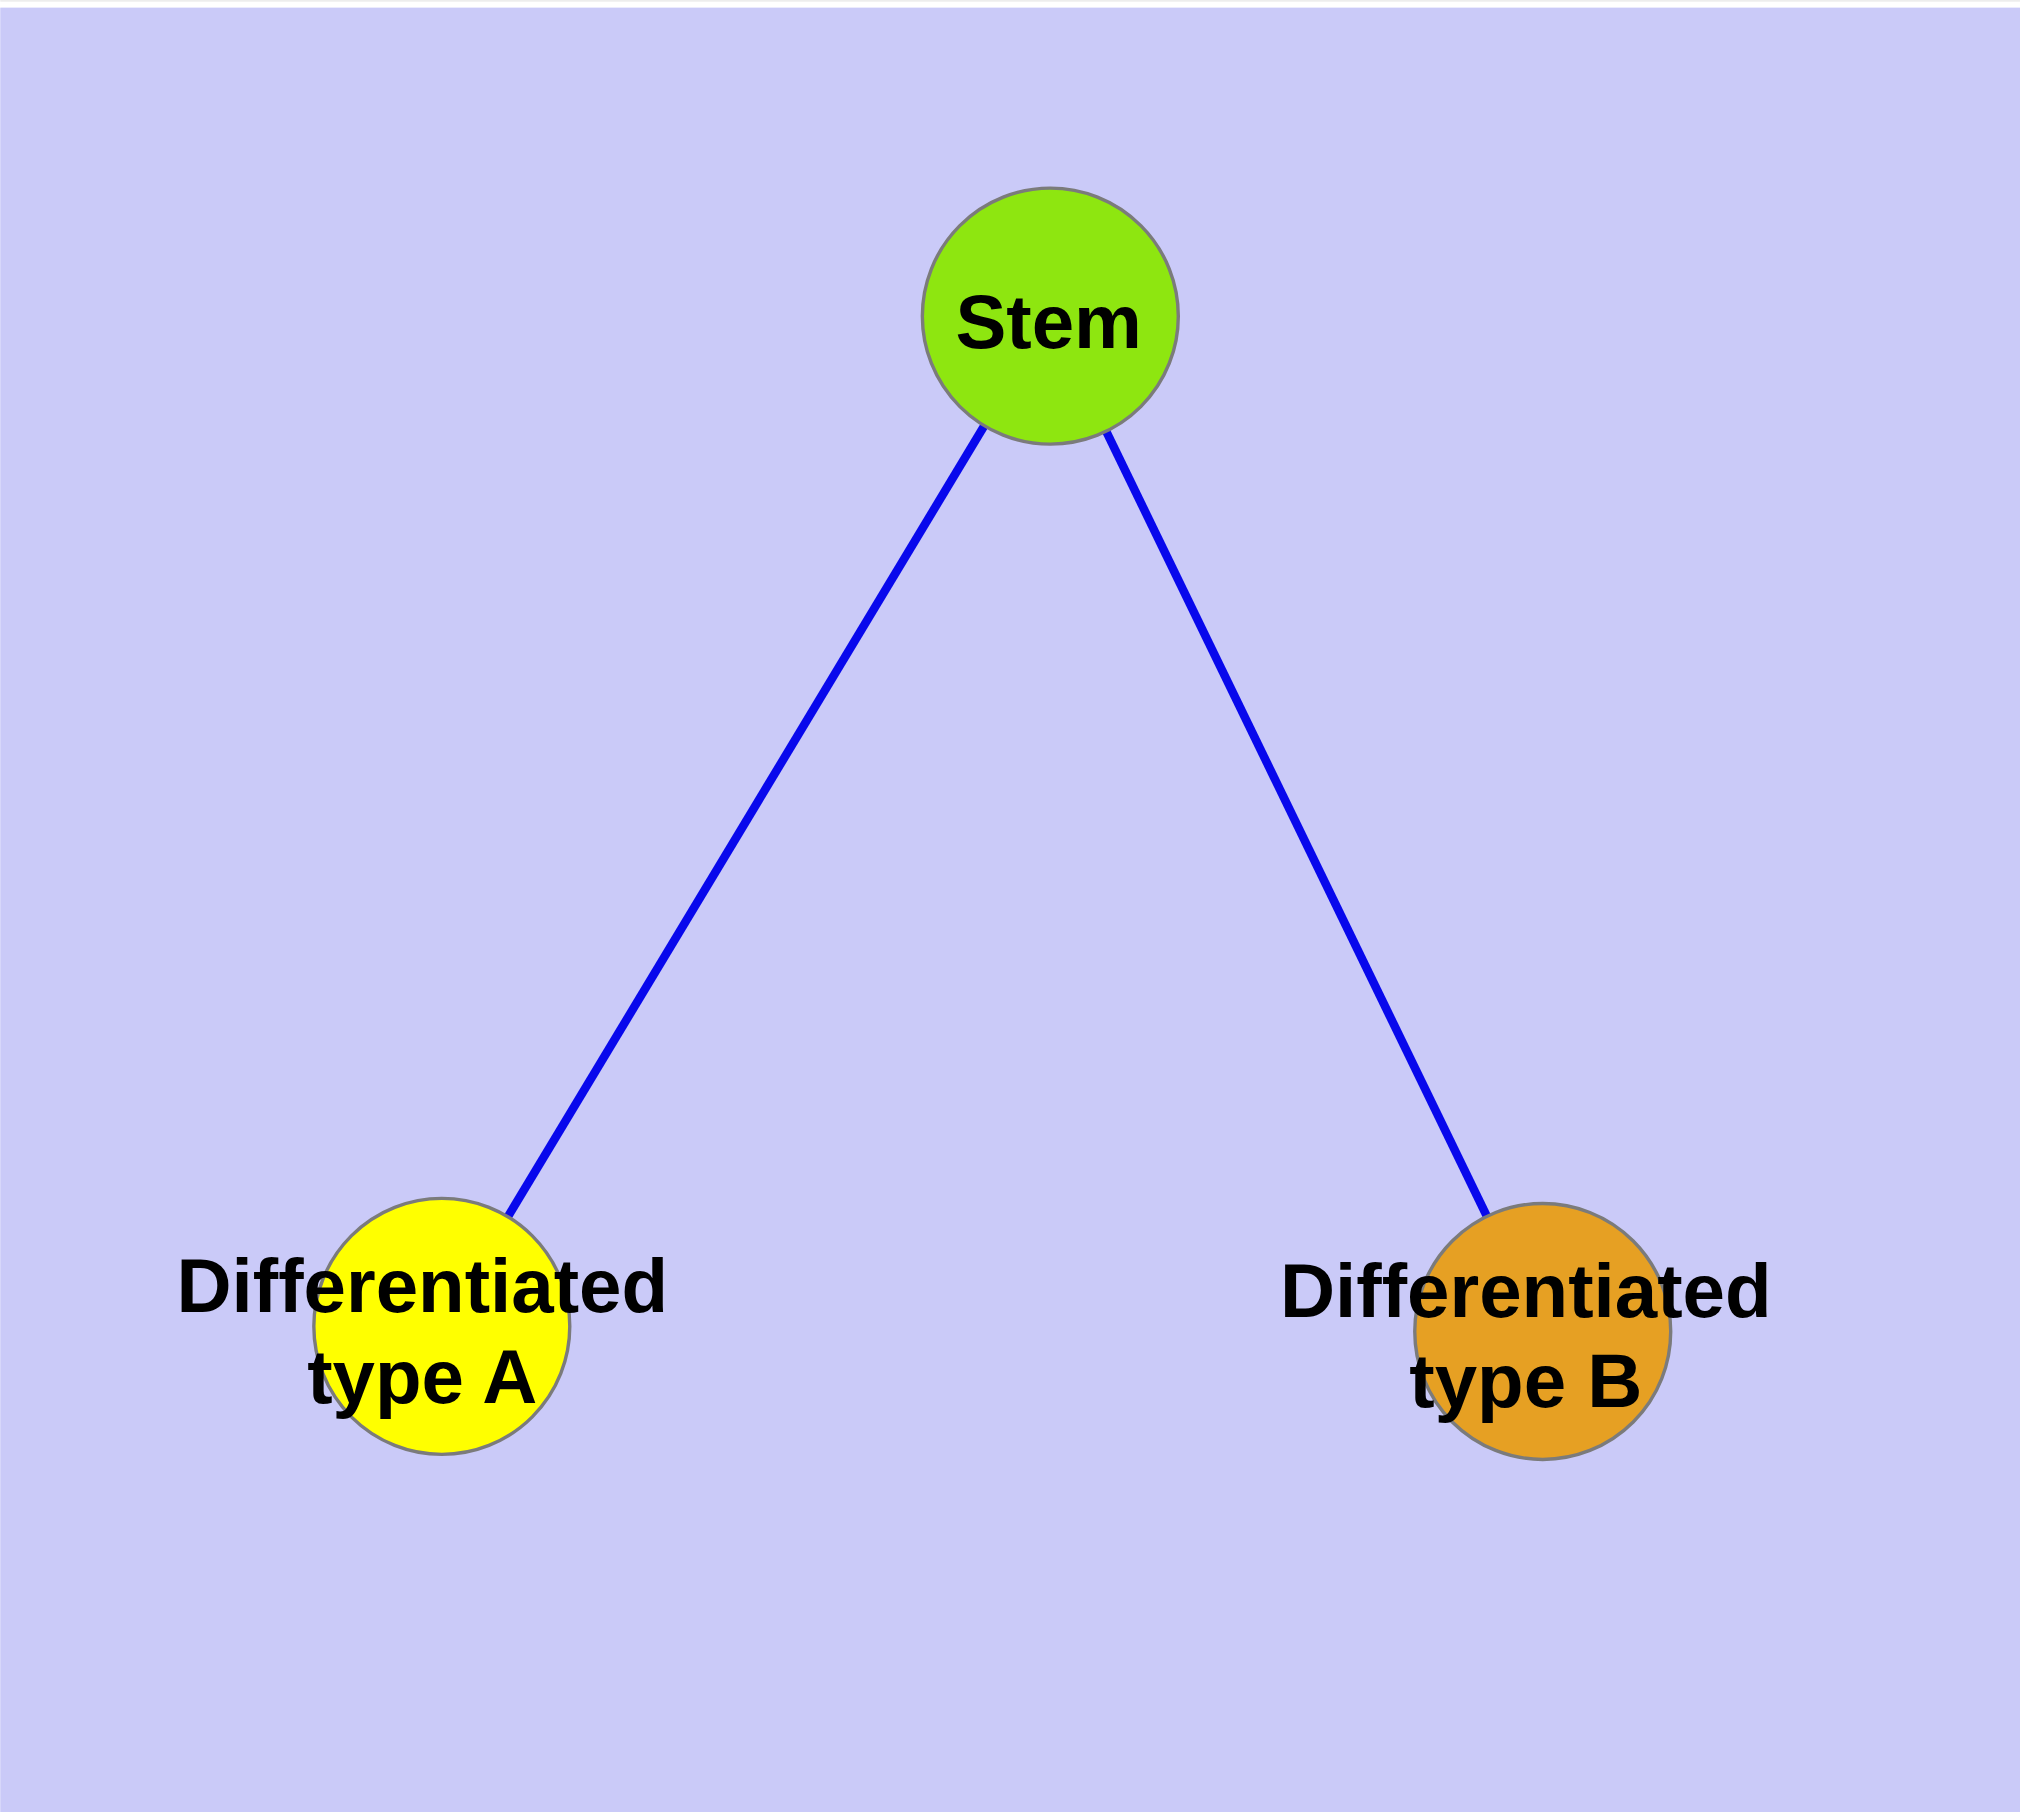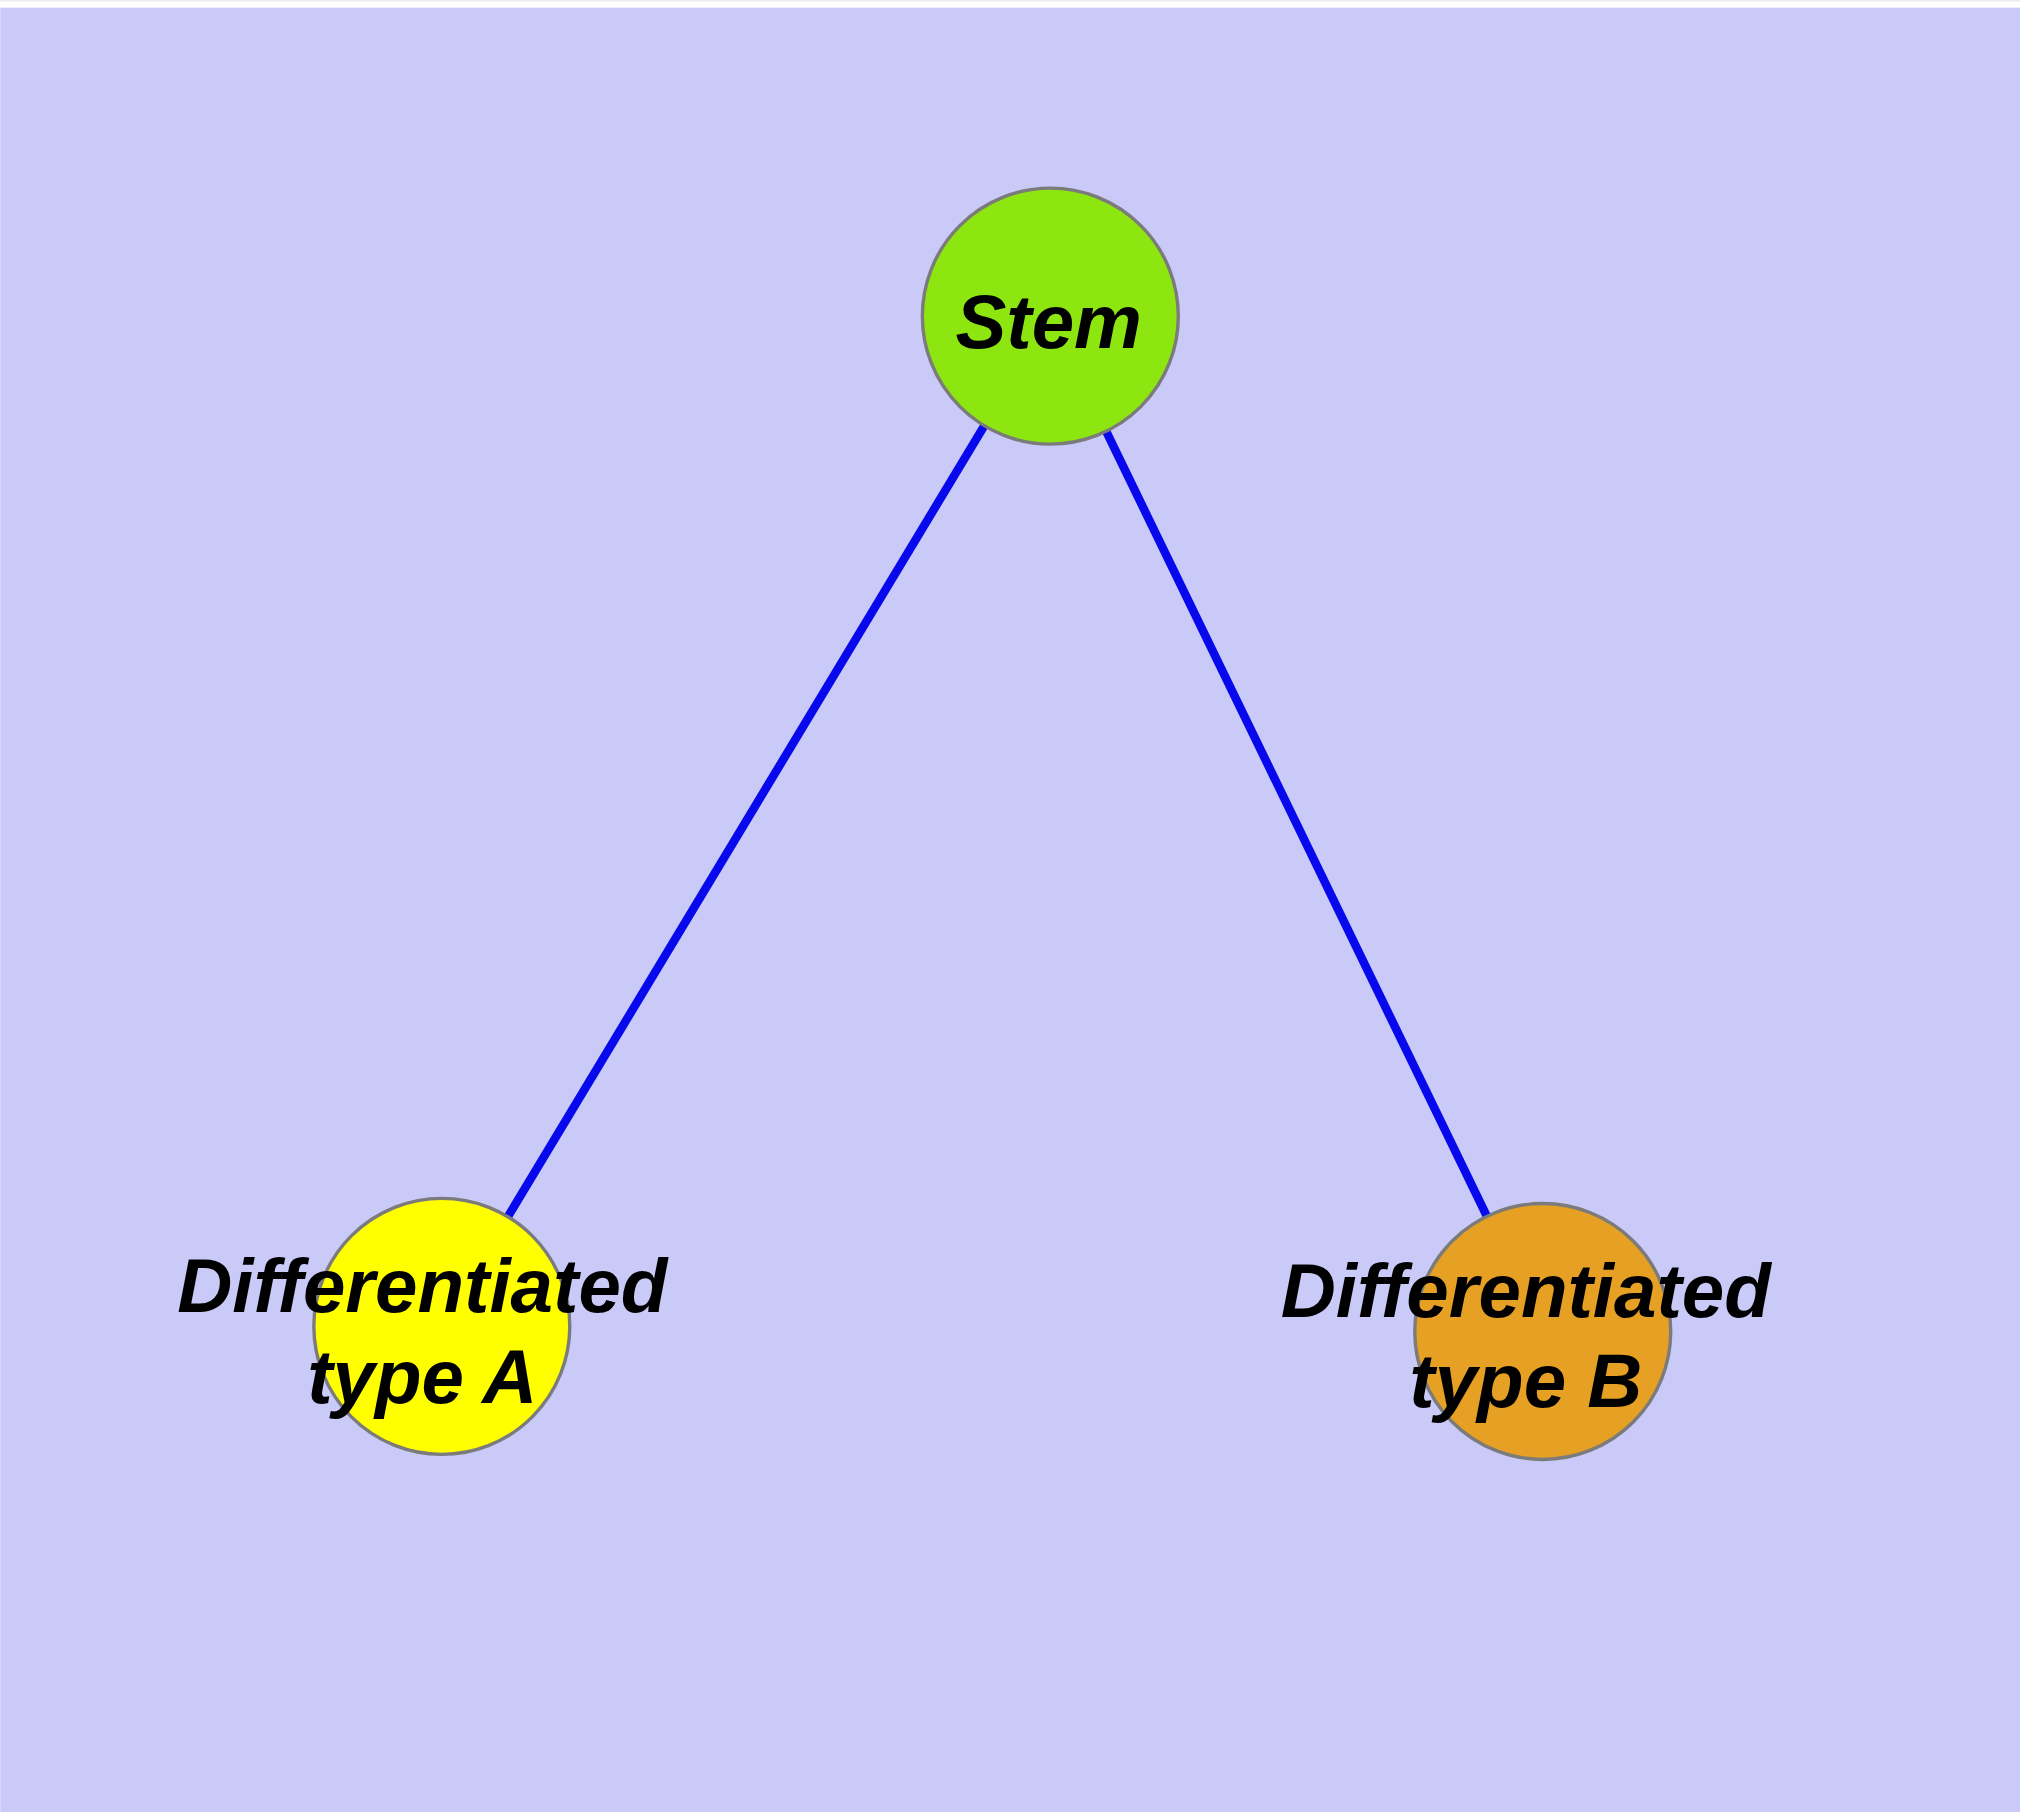--- a/index.html
+++ b/index.html
@@ -6,21 +6,20 @@
     margin: 0;
     padding: 0;
     background: #ffffff;
   }
   .stage {
     position: relative;
     width: 2021px;
     height: 1812px;
     overflow: hidden;
     font-family: "Liberation Sans", sans-serif;
-    font-style: italic;
   }
   .stage svg {
     position: absolute;
     top: 0;
     left: 0;
     display: block;
   }
   .node-label {
     font-family: "Liberation Sans", sans-serif;
     font-weight: 700;

